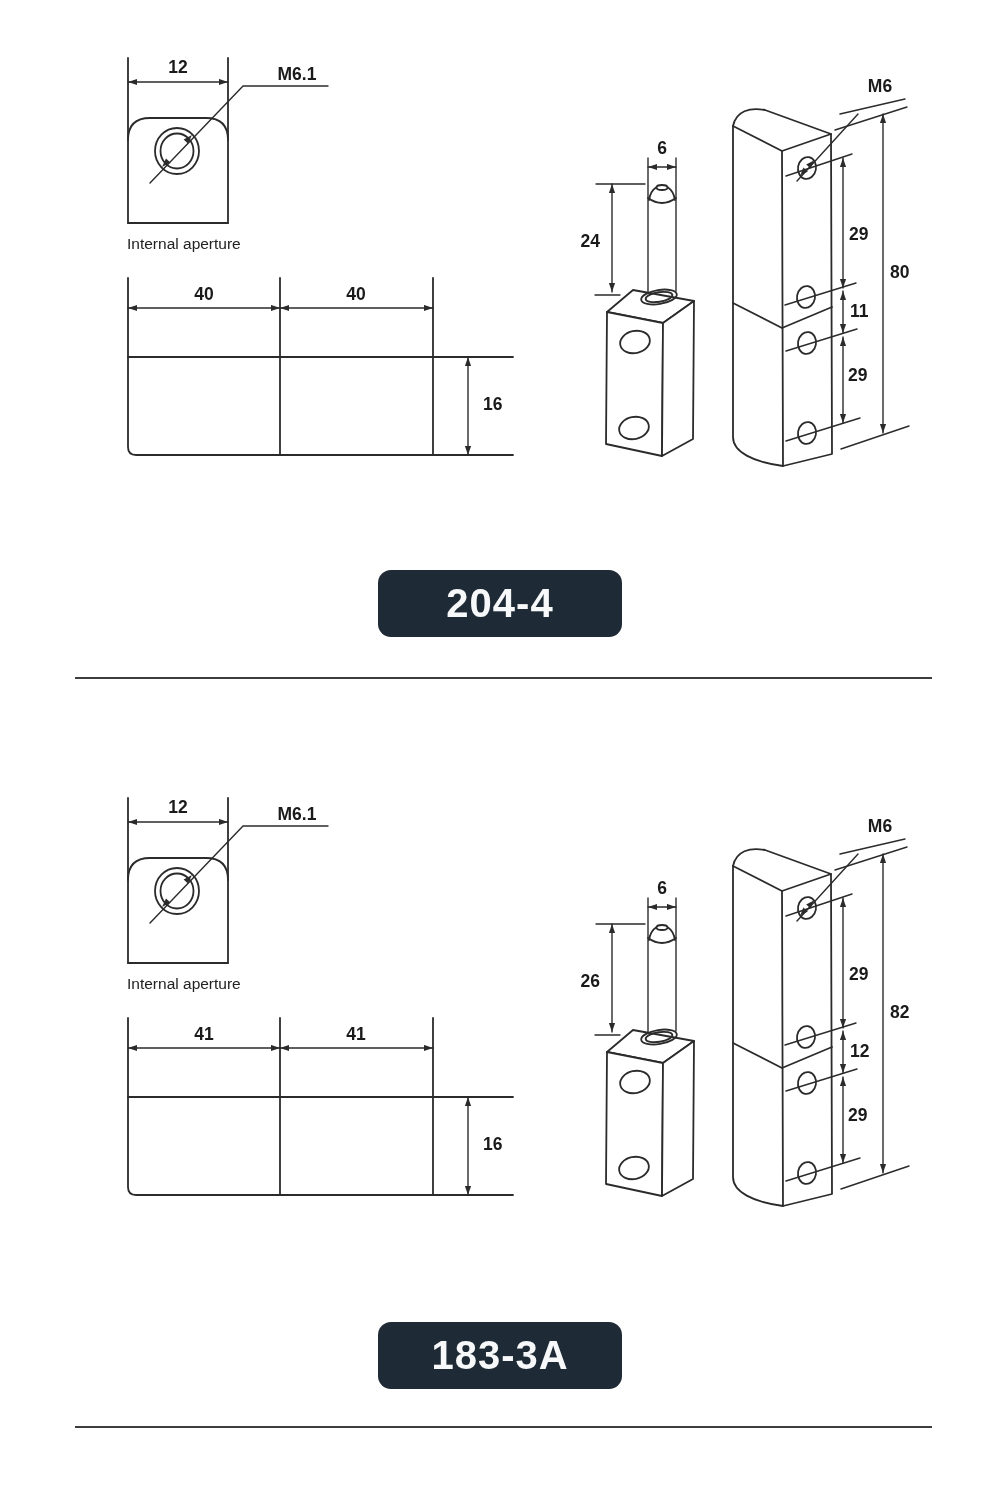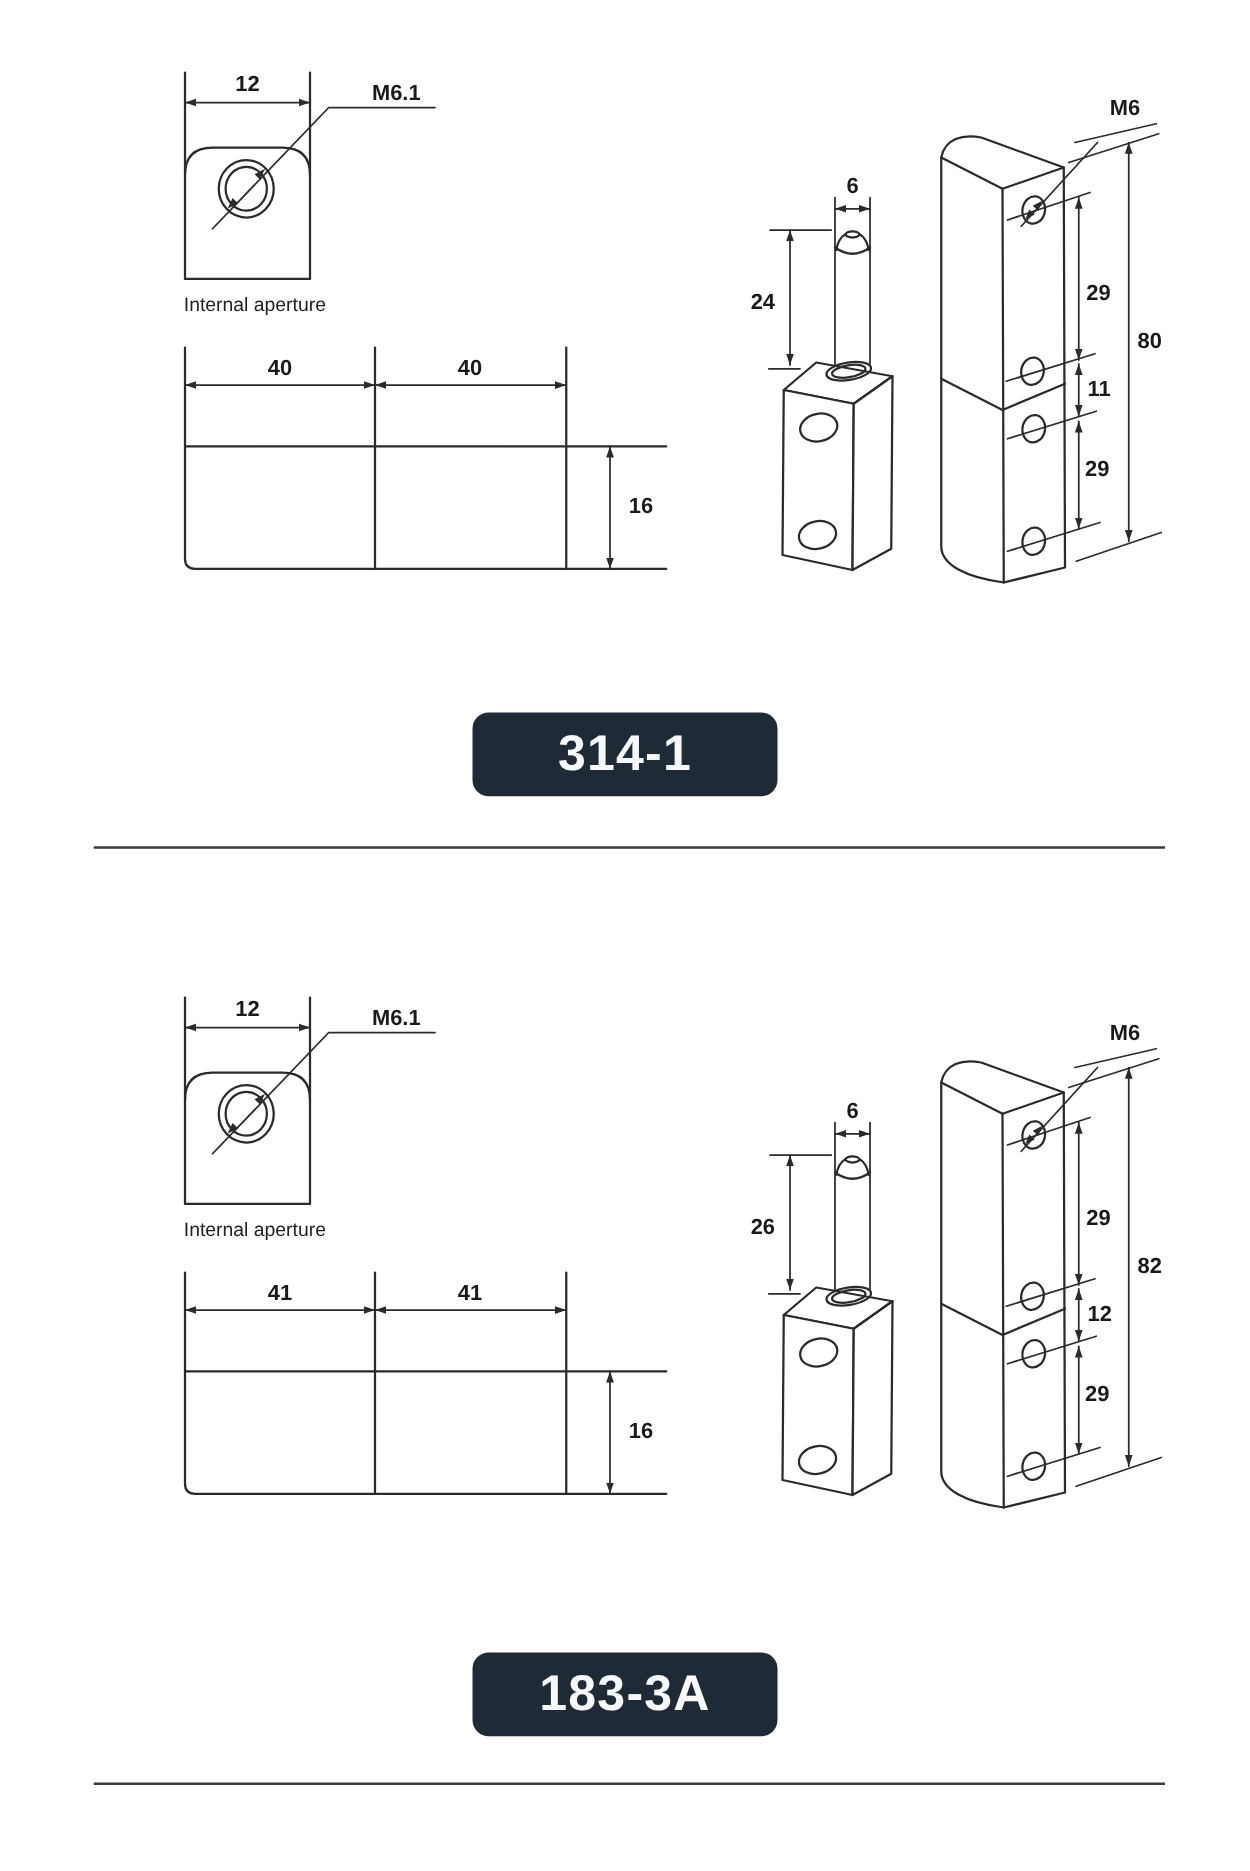--- a/index.html
+++ b/index.html
@@ -1,18 +1,18 @@
 <!DOCTYPE html>
 <html><head>
 <meta charset="utf-8">
 <style>
   html,body{margin:0;padding:0;background:#ffffff;}
   body{width:1000px;height:1497px;position:relative;overflow:hidden;
        font-family:"Liberation Sans",sans-serif;}
-  .panel{position:absolute;left:0;width:872px;height:500px;padding-left:20px;}
+  .panel{position:absolute;left:0;width:872px;height:500px;}
   #panel-1{top:0;}
   #panel-2{top:740px;}
   svg{display:block;}
   svg text{fill:#1a1a1a;font-family:"Liberation Sans",sans-serif;}
   svg text.dim{font-size:17.5px;font-weight:600;}
   svg text.caption{font-size:15.5px;font-weight:400;fill:#222;}
   .badge{position:absolute;left:378px;width:244px;height:67px;
          background:#1e2a35;border-radius:13px;display:flex;
          align-items:center;justify-content:center;
          color:#f7f8f9;font-size:40px;font-weight:600;letter-spacing:1px;}
@@ -113,21 +113,21 @@
     <text class="dim" x="662" y="154" text-anchor="middle">6</text>
     <text class="dim" x="600" y="247" text-anchor="end">24</text>
     <text class="dim" x="880" y="92" text-anchor="middle">M6</text>
     <text class="dim" x="849" y="240">29</text>
     <text class="dim" x="850" y="317">11</text>
     <text class="dim" x="848" y="381">29</text>
     <text class="dim" x="890" y="278">80</text>
   </svg>
 </div>
 
-<div class="badge" id="badge-1">314-1</div>
+<div class="badge" id="badge-1">204-4</div>
 <div class="divider" id="divider-1"></div>
 
 <div class="panel" id="panel-2">
   <svg width="1000" height="500" viewBox="0 0 1000 500">
     <use href="#lw"></use>
     <text class="dim" x="178" y="73" text-anchor="middle">12</text>
     <text class="dim" x="297" y="80" text-anchor="middle">M6.1</text>
     <text class="caption" x="127" y="249">Internal aperture</text>
     <text class="dim" x="204" y="300" text-anchor="middle">41</text>
     <text class="dim" x="356" y="300" text-anchor="middle">41</text>

